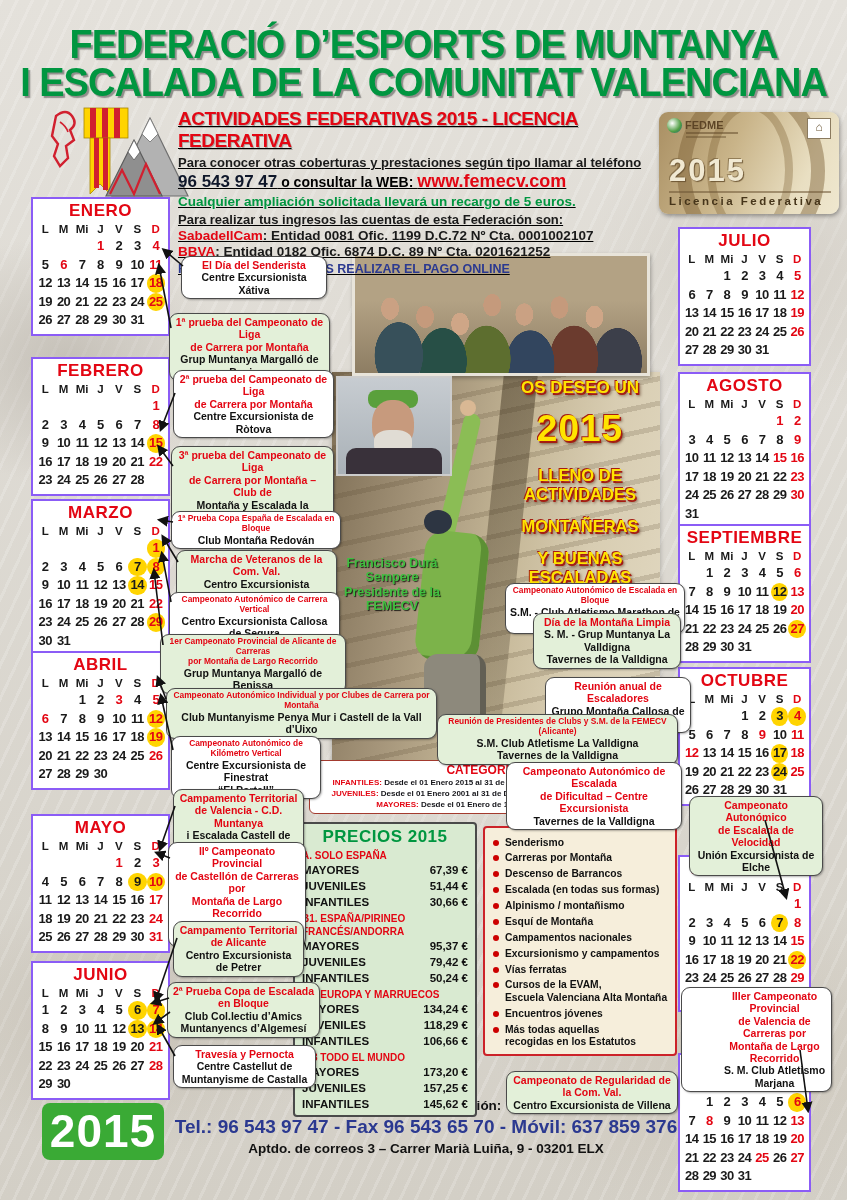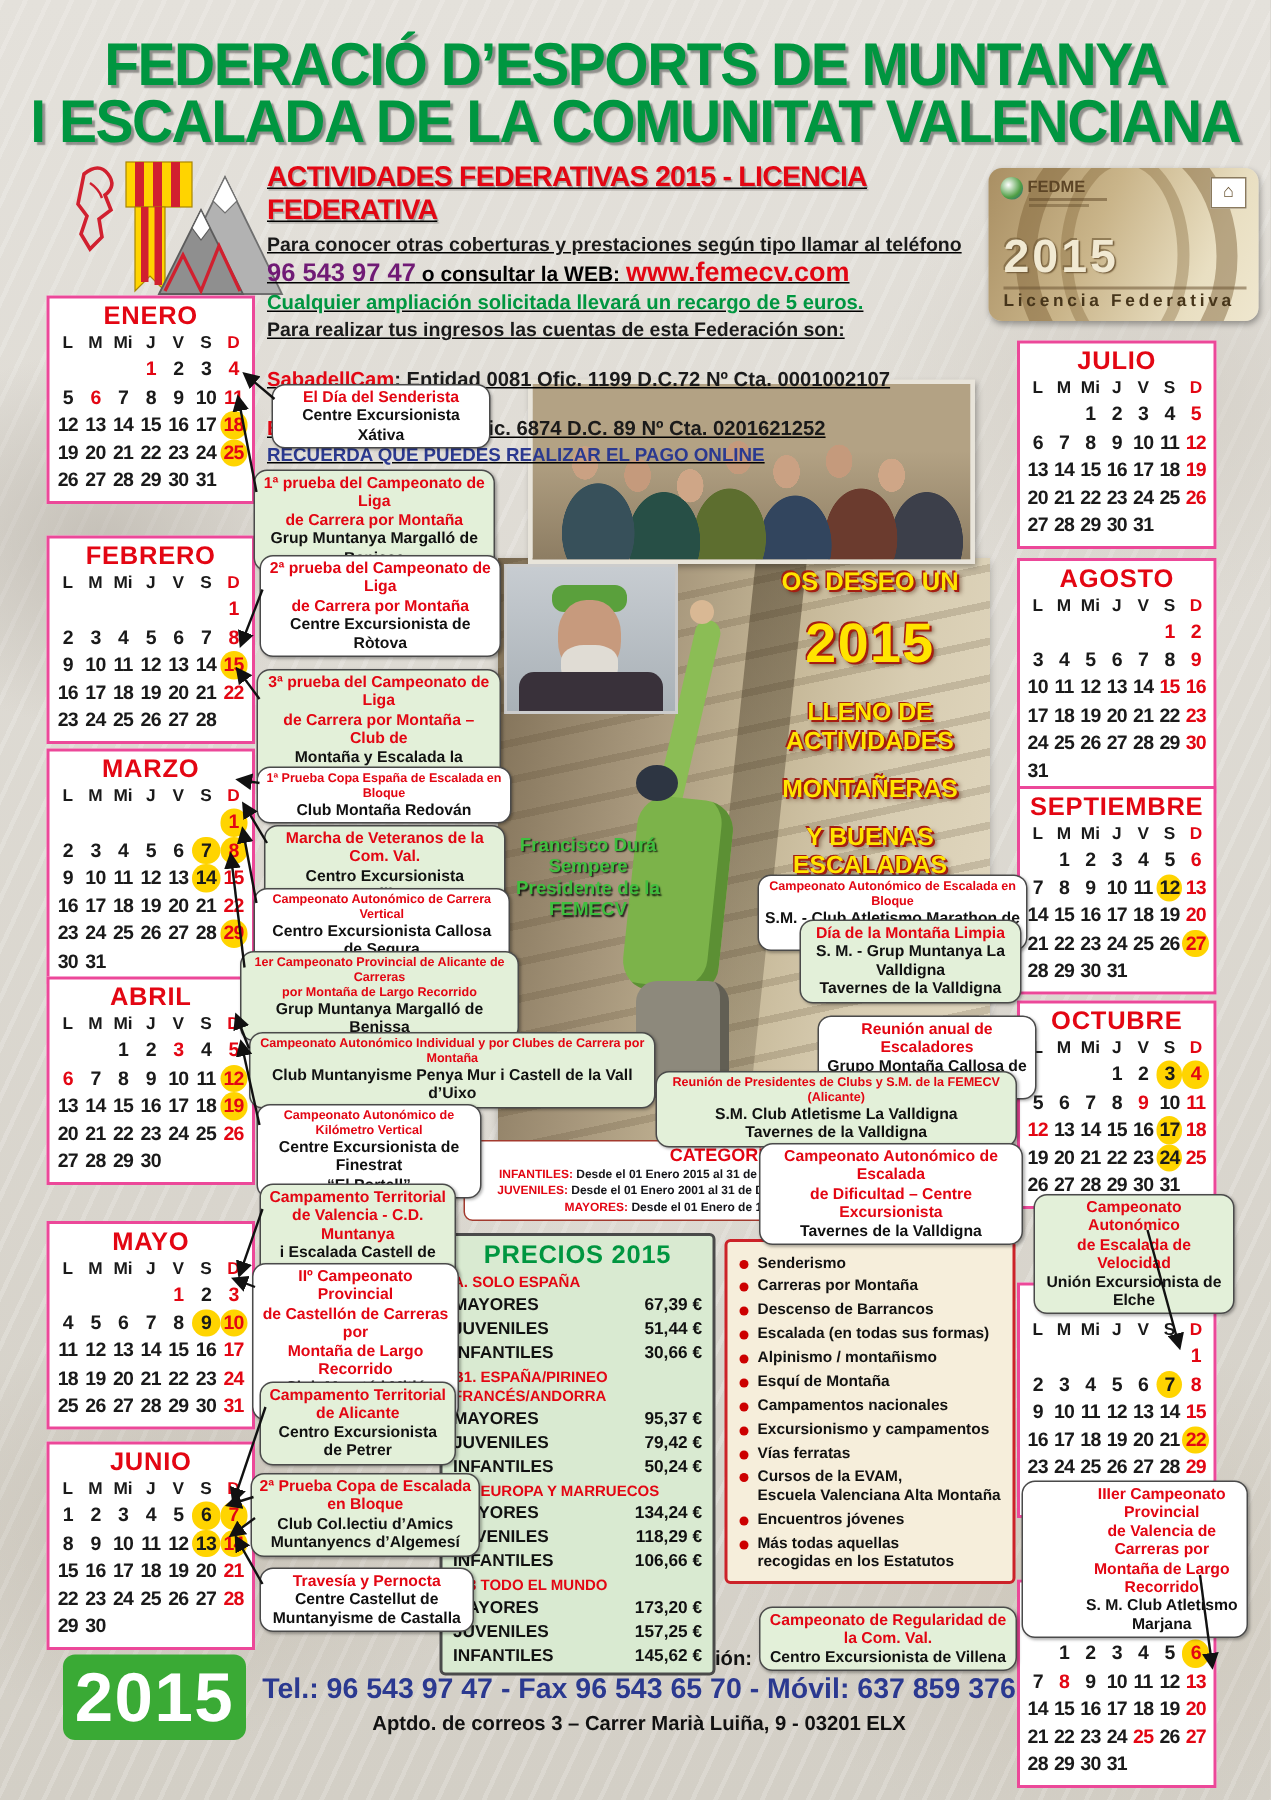--- a/index.html
+++ b/index.html
@@ -18,24 +18,24 @@
   
   .title{position:absolute;left:0;width:847px;text-align:center;color:#009640;
     font-weight:bold;font-size:38px;letter-spacing:-1px;line-height:1.0;z-index:3;
     text-shadow:2px 2px 1px rgba(40,40,40,.45);transform:scaleY(1.06);}
   .t1{top:25px;} .t2{top:63px;}
   .hblock{position:absolute;left:178px;top:108px;width:494px;text-align:left;z-index:3;text-decoration:underline;}
   .subtitle{color:#e30613;font-weight:bold;font-size:19px;letter-spacing:-0.5px;
     text-shadow:1px 1px 0 rgba(0,0,0,.25);}
   .hline{font-weight:bold;color:#1a1a1a;font-size:13px;margin-top:3px;}
   .phoneline{font-weight:bold;font-size:14px;margin-top:1px;}
-  .phoneline .red{color:#701a75;font-size:17px;}
+  .phoneline .red{color:#0f172a;font-size:17px;}
   .phoneline .web{color:#e30613;font-size:18px;}
   .greenline{color:#009640;font-weight:bold;font-size:13.5px;margin-top:2px;}
-  .acct{font-weight:bold;font-size:13.5px;color:#1a1a1a;margin-top:18px;}
+  .acct{font-weight:bold;font-size:13.5px;color:#1a1a1a;margin-top:1px;}
   .acct .lbl{color:#e30613;}
   .online{color:#2b3990;font-weight:bold;font-size:12.5px;margin-top:3px;}
   
   .fvm{position:absolute;left:50px;top:106px;width:140px;height:94px;z-index:3;}
   
   .card{position:absolute;left:659px;top:112px;width:180px;height:102px;border-radius:9px;
     z-index:3;overflow:hidden;box-shadow:1px 2px 4px rgba(0,0,0,.35);
     background:linear-gradient(115deg,#a98f63,#c9b489 40%,#e9dfc2 78%,#efe7cf);}
   .card .swirl{position:absolute;left:18px;top:-30px;width:120px;height:150px;border-radius:50%;
     border:14px solid rgba(122,94,50,.45);}
@@ -96,21 +96,21 @@
     color:#3fbf3f;font-weight:bold;font-size:12.5px;line-height:1.15;
     text-shadow:1px 1px 1px rgba(0,0,0,.8);}
   
   .wish{position:absolute;left:492px;top:378px;width:176px;z-index:3;text-align:center;
     color:#ffe400;font-weight:bold;
     text-shadow:1.5px 1.5px 0 #a51d12,-1px -1px 0 #a51d12,2.5px 2.5px 3px rgba(60,20,0,.55);}
   .wish .w1{font-size:17px;}
   .wish .w2{font-size:37px;margin:10px 0 16px;letter-spacing:1px;}
   .wish .w3{font-size:16.5px;margin-bottom:13px;}
   
-  .month{position:absolute;background:#fff;border:2px solid #ec4899;box-sizing:border-box;
+  .month{position:absolute;background:#fff;border:2px solid #8b5cf6;box-sizing:border-box;
     padding:1px 3px 4px;z-index:5;}
   .mname{color:#e30613;font-weight:bold;text-align:center;font-size:17px;letter-spacing:.5px;line-height:22px;}
   .dow,.wk{display:flex;}
   .dow span{flex:1;text-align:center;font-weight:bold;font-size:11.5px;line-height:15px;color:#1a1a1a;}
   .dow span:last-child{color:#e30613;}
   .wk span{flex:1;text-align:center;font-weight:bold;font-size:13px;line-height:18.5px;
     color:#1a1a1a;letter-spacing:-0.5px;}
   .wk span.r{color:#e30613;}
   .wk span.y{background:#ffd400;border-radius:50%;}
   

